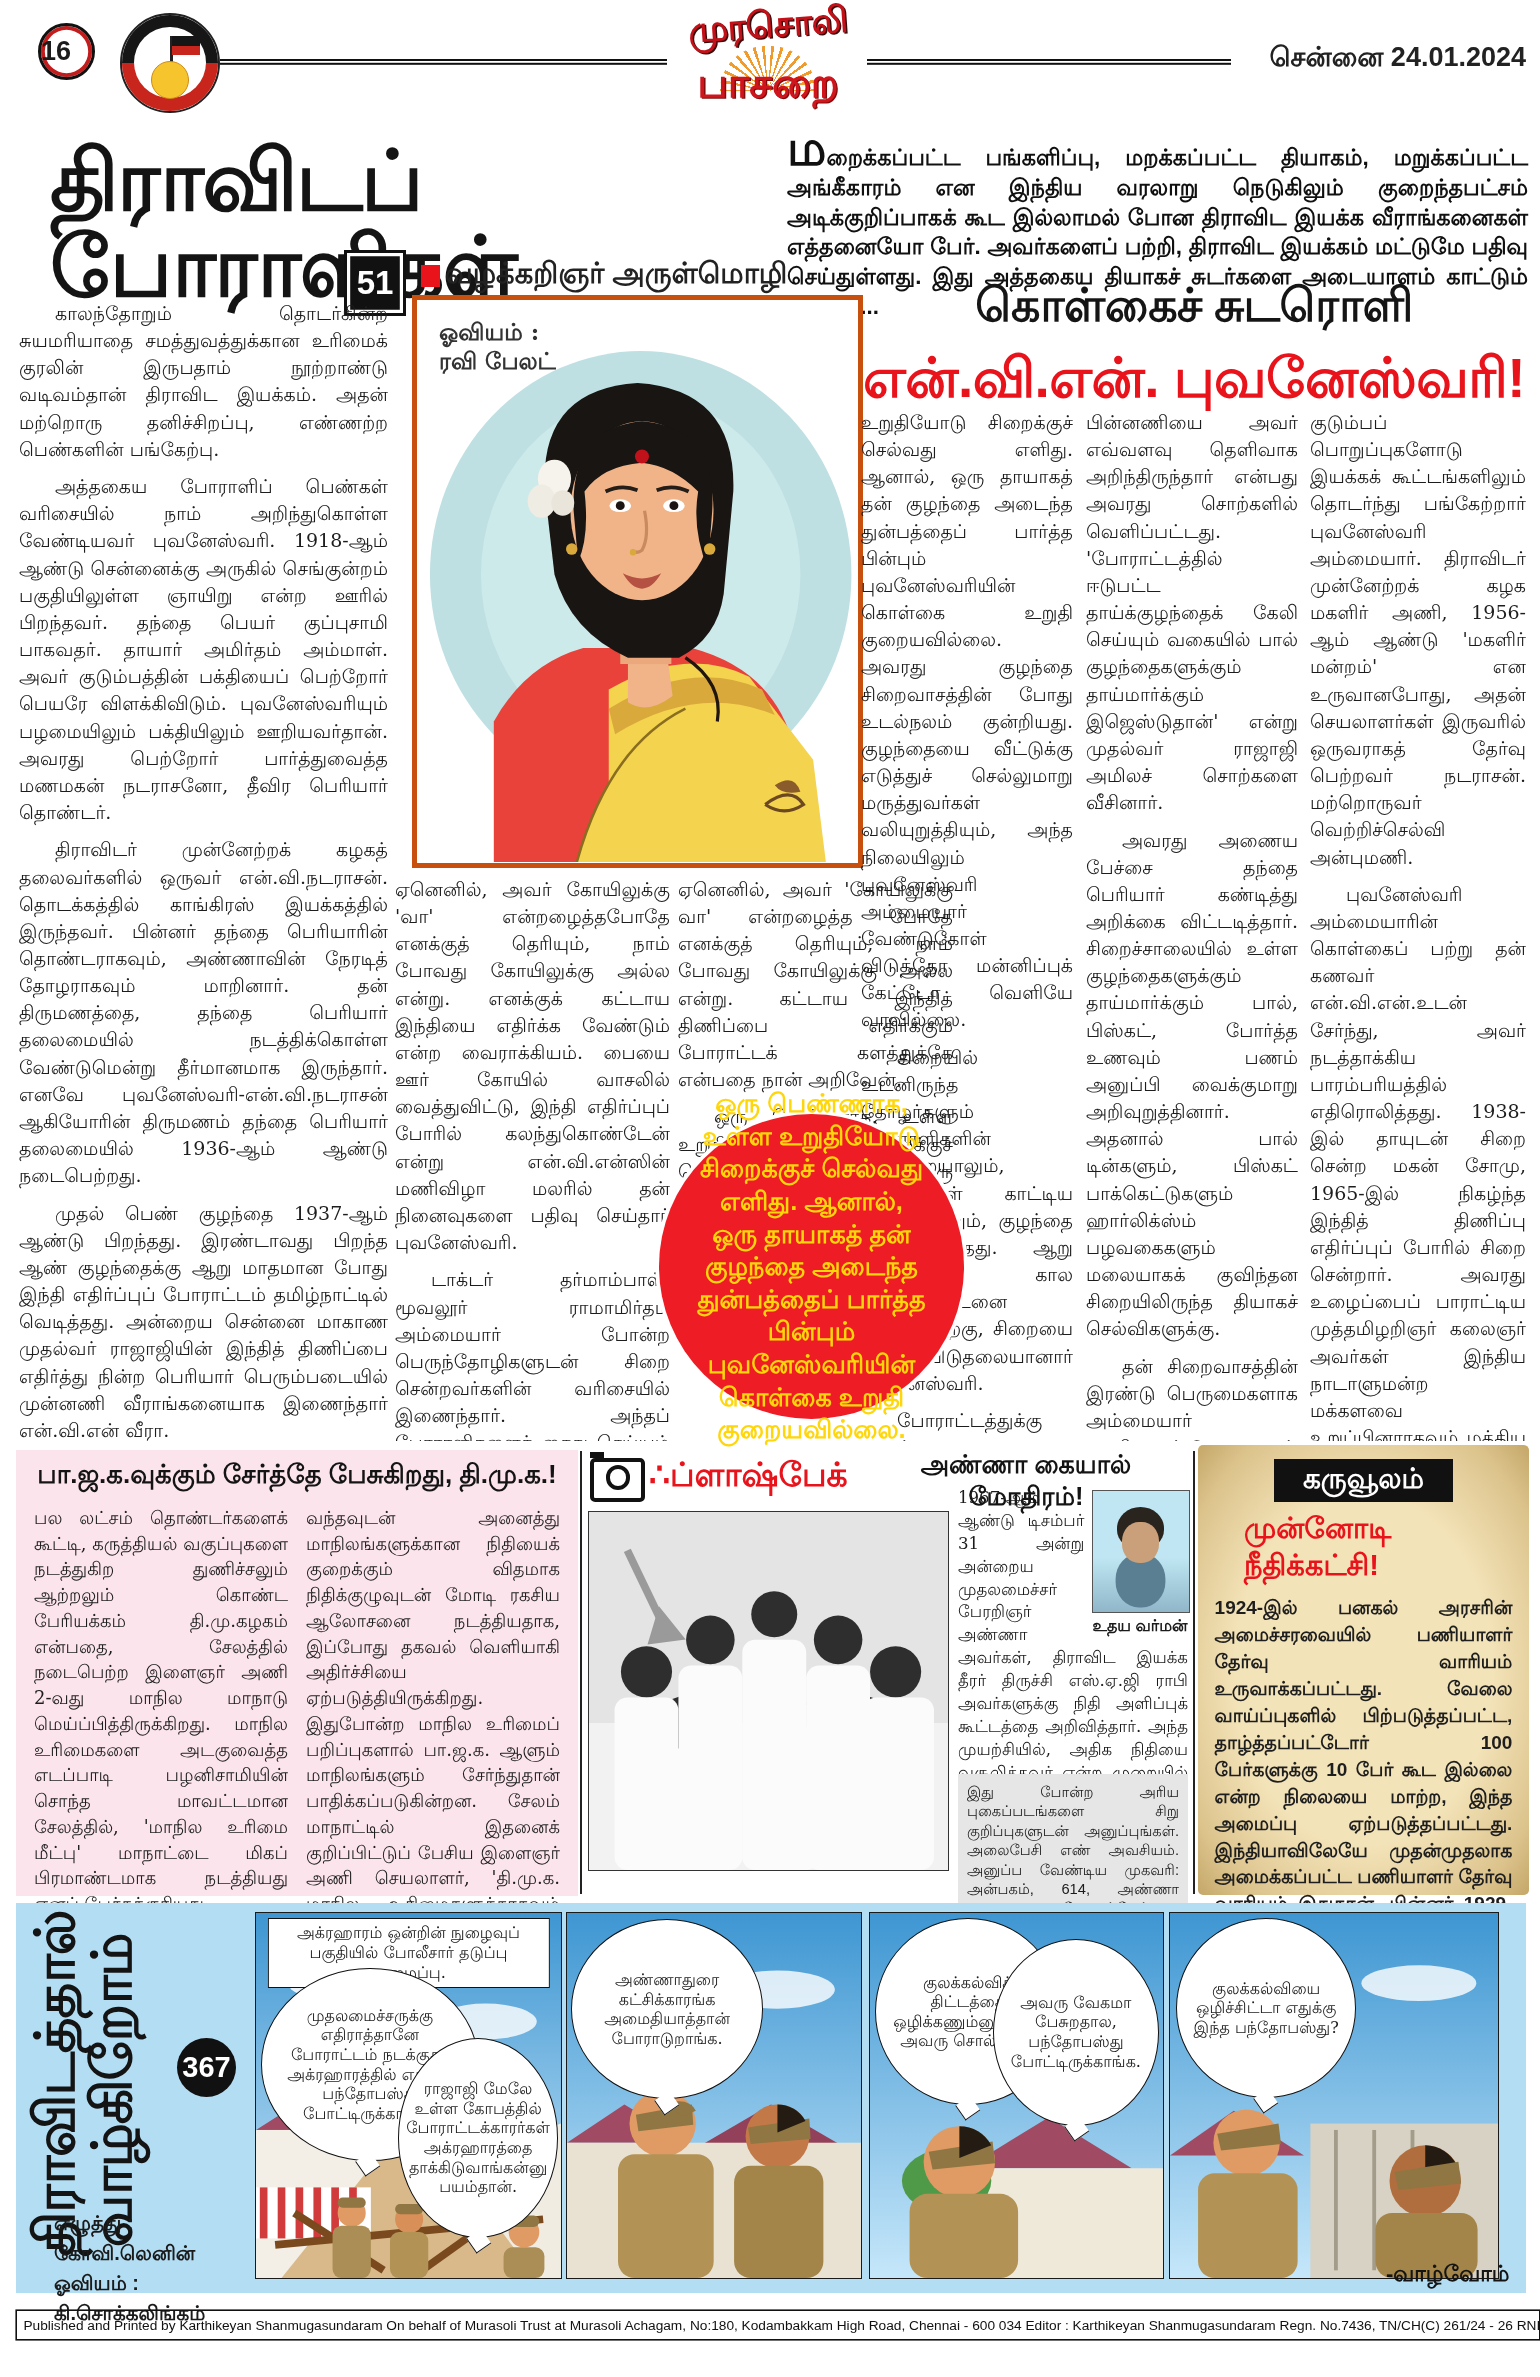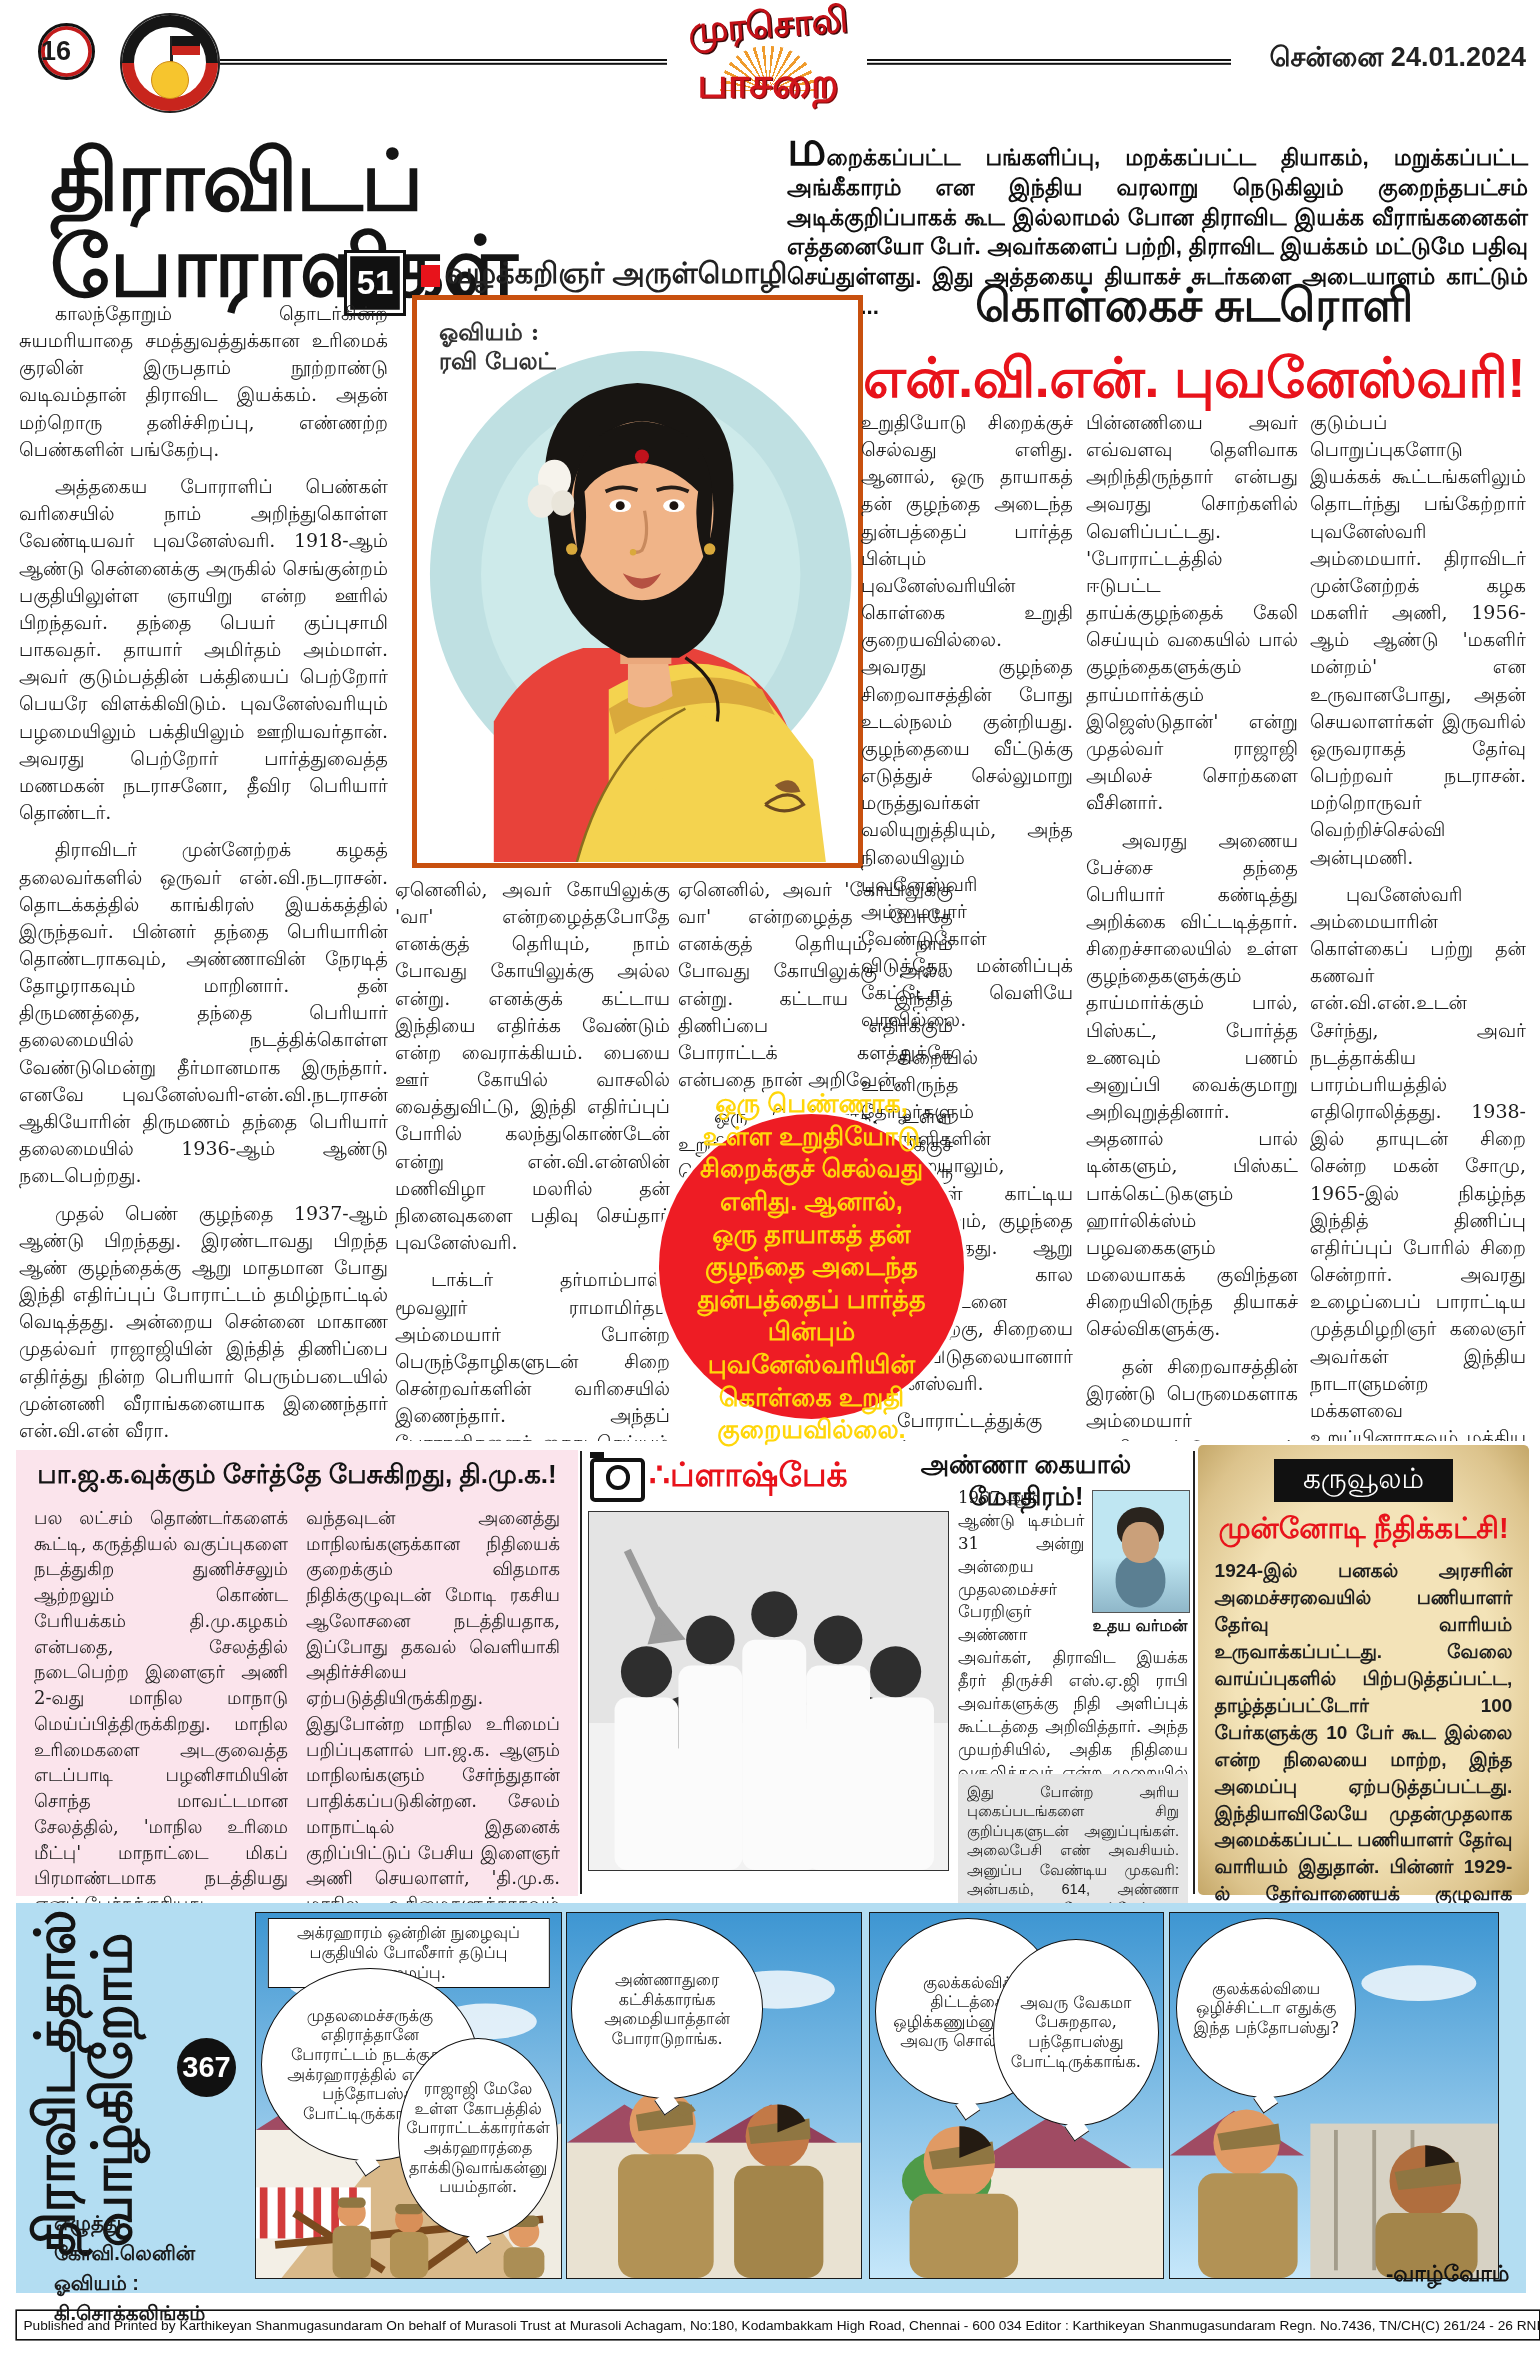--- a/index.html
+++ b/index.html
@@ -87,22 +87,22 @@
   .fb-photo-sm .img::before{content:"";position:absolute;left:24px;top:16.6px;width:47px;height:42px;border-radius:50% 50% 45% 45%;background:#2a241e;}
   .fb-photo-sm .img::after{content:"";position:absolute;left:29px;top:31px;width:37px;height:41px;border-radius:46%;background:#caa07a;box-shadow:0 38px 0 6.4px #5b7f92;}
   .fb-photo-sm .cap2{font-size:16px;font-weight:bold;font-family:"Liberation Sans",sans-serif;margin-top:2.6px;}
   .fb-sig{text-align:right;font-weight:bold;font-family:"Liberation Sans",sans-serif;font-size:16px;margin-top:5.1px;}
   .fb-contact{position:absolute;left:373px;top:324px;width:212px;background:#e6e6e6;padding:9px;
               font-size:14.7px;line-height:1.32;font-family:"Liberation Sans",sans-serif;text-align:justify;}
 
   .karuvoolam{left:1198px;top:1445px;width:331px;height:450px;border-radius:5.1px;
       background:radial-gradient(ellipse at center,#f3e3b8 55%,#dcc38c 85%,#c4a768 100%);}
   .karu-title{margin:14px auto 0;width:179px;background:#111;color:#fff;text-align:center;
-              font-size:28px;font-weight:400;padding:3.8px 0;}
-  .karu-head{margin-top:10.2px;text-align:center;font-size:29px;font-weight:900;color:#e8131b;}
+              font-size:28px;font-weight:700;padding:3.8px 0;}
+  .karu-head{margin-top:10.2px;text-align:left;font-size:29px;font-weight:900;color:#e8131b;margin-left:46px;}
   .karu-body{margin:9px 16.6px 0;font-size:19px;font-weight:bold;line-height:1.42;text-align:justify;color:#1e1e1e;}
 
   
   .comic{left:16px;top:1903px;width:1510px;height:390px;background:#b3ddf2;}
   .vtitle{position:absolute;left:-50px;top:82px;width:332px;height:211px;transform:rotate(-90deg);
           text-align:center;font-size:55px;line-height:1.04;font-weight:900;letter-spacing:-1.3px;color:#141414;}
   .ep-circle{position:absolute;left:161px;top:135px;width:59px;height:59px;border-radius:50%;
              background:#111;color:#fff;display:flex;align-items:center;justify-content:center;
              font-size:29px;font-weight:900;}
   .credits{position:absolute;left:38px;top:305px;width:211px;font-size:20px;font-weight:900;line-height:1.5;}

